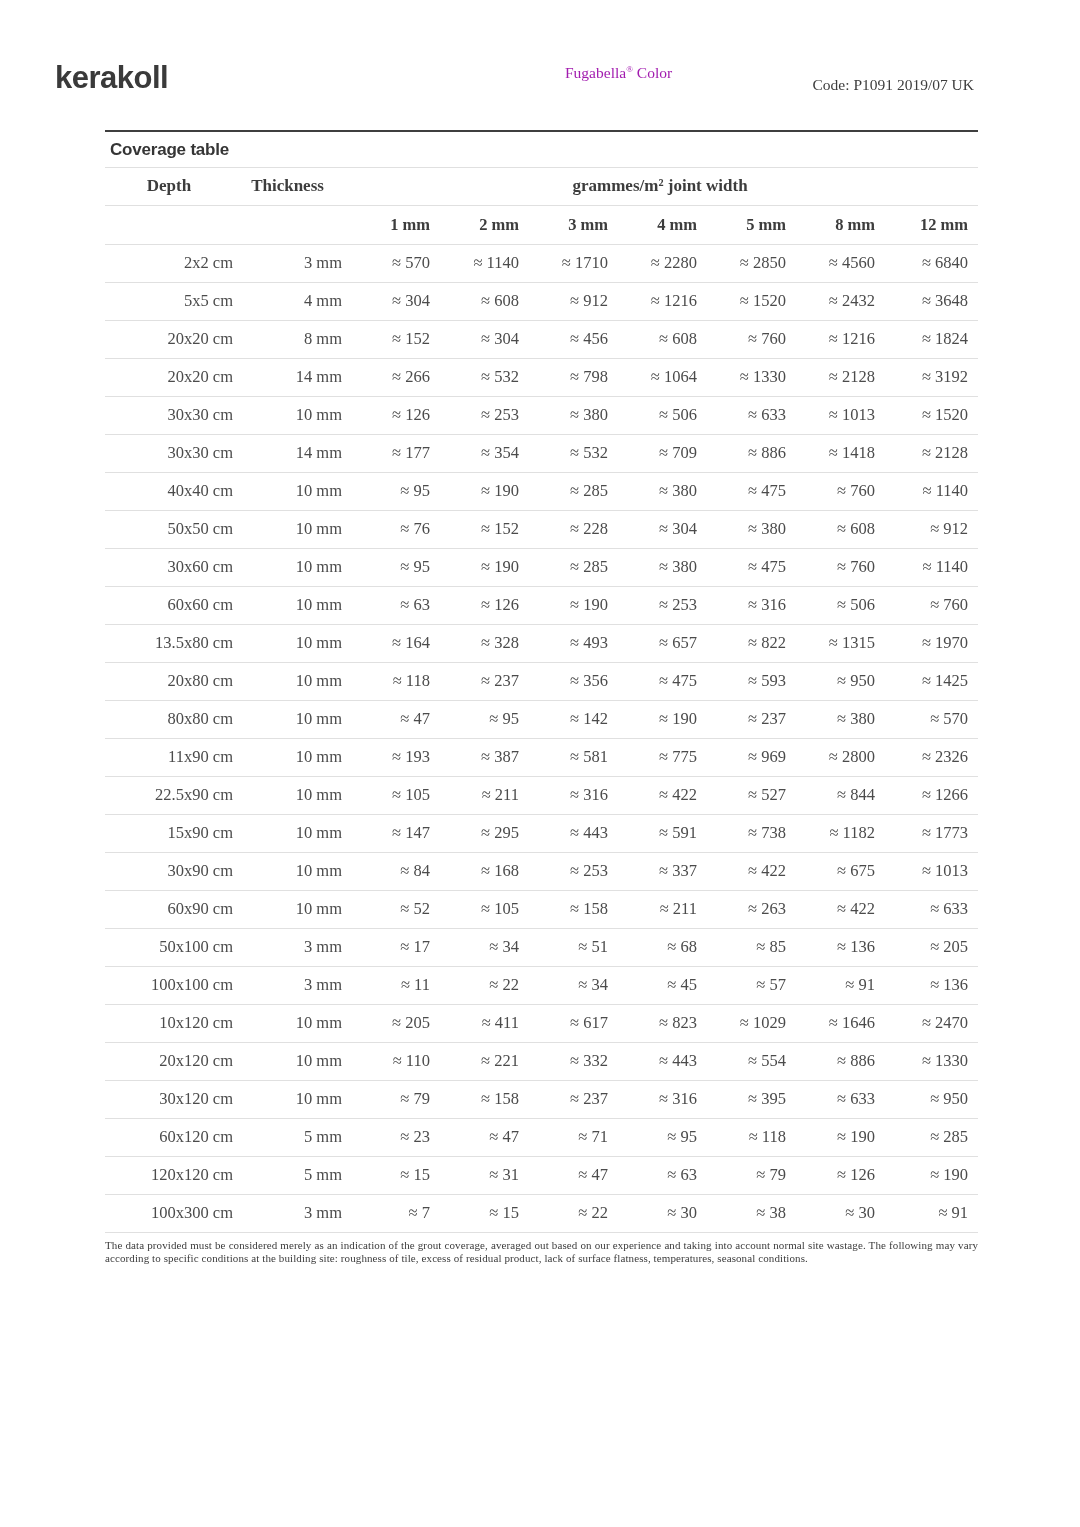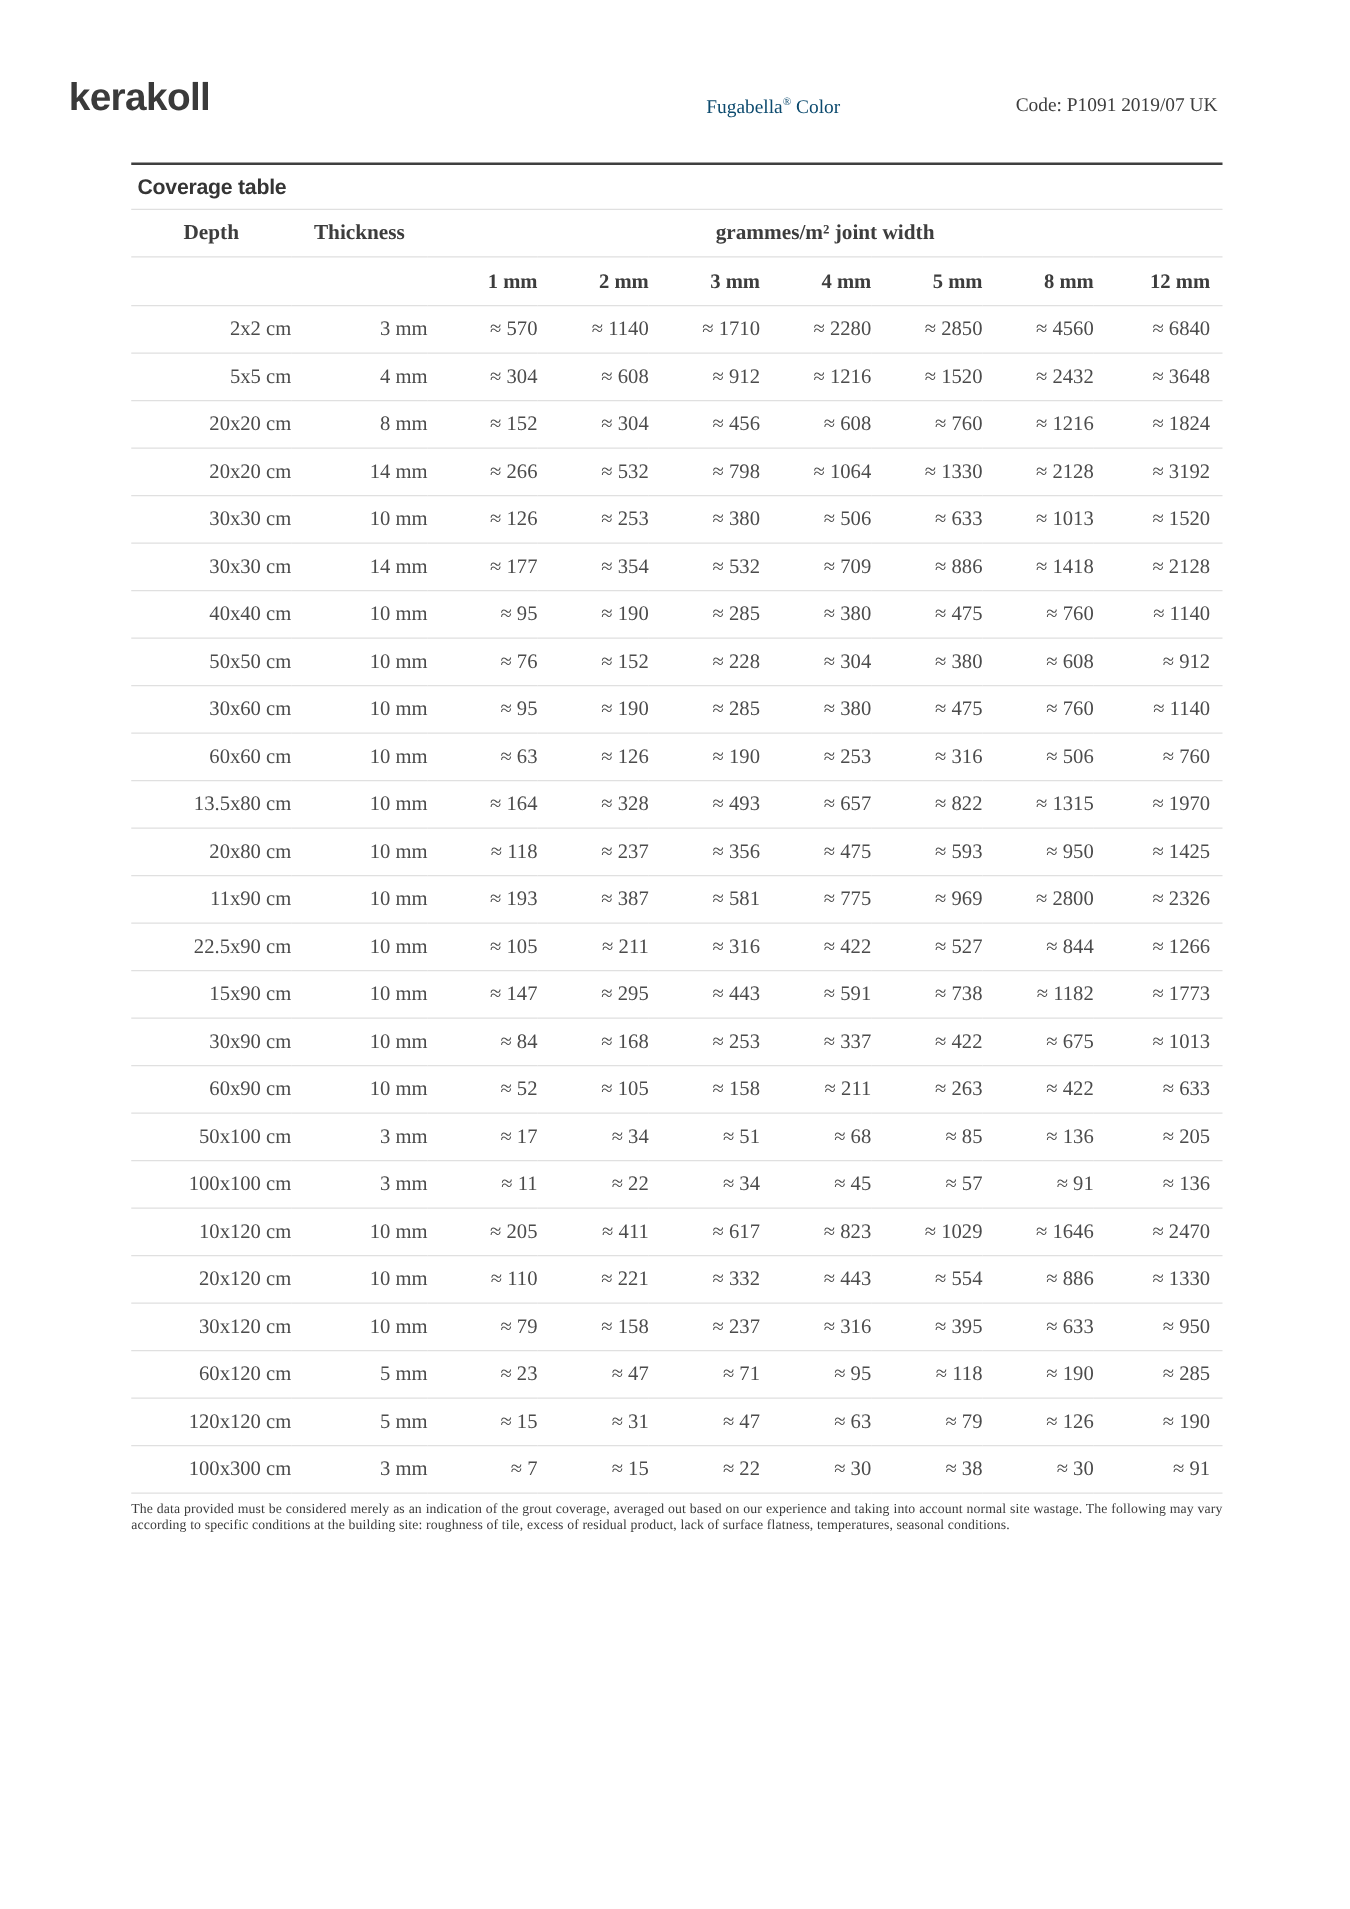--- a/index.html
+++ b/index.html
@@ -13,22 +13,22 @@
     border-radius:30px;
   }
   
   .logo {
     position:absolute; left:55px; top:60px;
     font-family:"Liberation Sans","DejaVu Sans",sans-serif;
     font-weight:bold; font-size:31px; letter-spacing:-0.5px;
     color:#3a3a3a;
   }
   .product {
-    position:absolute; left:565px; top:76px;
-    font-size:15.5px; color:#0c4a6e;
+    position:absolute; left:565px; top:64px;
+    font-size:15.5px; color:#a21caf;
   }
   .product sup { font-size:9px; vertical-align:6px; }
   .doc-code {
     position:absolute; right:106px; top:76px;
     font-size:15.5px; color:#3d3d3d;
   }
   
   .content { position:absolute; left:105px; top:130px; width:873px; }
   .title-block {
     border-top:2px solid #3f3f3f;
@@ -248,20 +248,31 @@
             <td class="thick">10 mm</td>
             <td class="value">≈ 118</td>
             <td class="value">≈ 237</td>
             <td class="value">≈ 356</td>
             <td class="value">≈ 475</td>
             <td class="value">≈ 593</td>
             <td class="value">≈ 950</td>
             <td class="value last">≈ 1425</td>
           </tr>
           <tr>
+            <td class="depth">80x80 cm</td>
+            <td class="thick">10 mm</td>
+            <td class="value">≈ 47</td>
+            <td class="value">≈ 95</td>
+            <td class="value">≈ 142</td>
+            <td class="value">≈ 190</td>
+            <td class="value">≈ 237</td>
+            <td class="value">≈ 380</td>
+            <td class="value last">≈ 570</td>
+          </tr>
+          <tr>
             <td class="depth">11x90 cm</td>
             <td class="thick">10 mm</td>
             <td class="value">≈ 193</td>
             <td class="value">≈ 387</td>
             <td class="value">≈ 581</td>
             <td class="value">≈ 775</td>
             <td class="value">≈ 969</td>
             <td class="value">≈ 2800</td>
             <td class="value last">≈ 2326</td>
           </tr>

